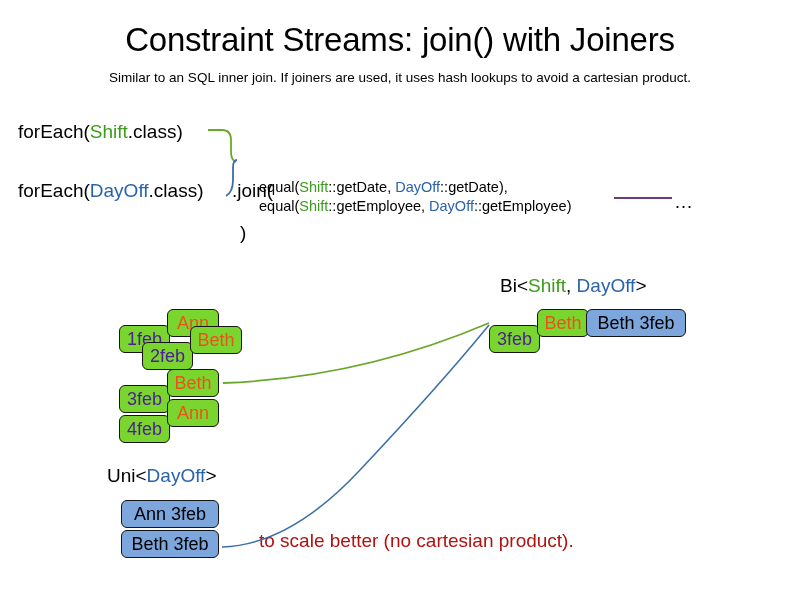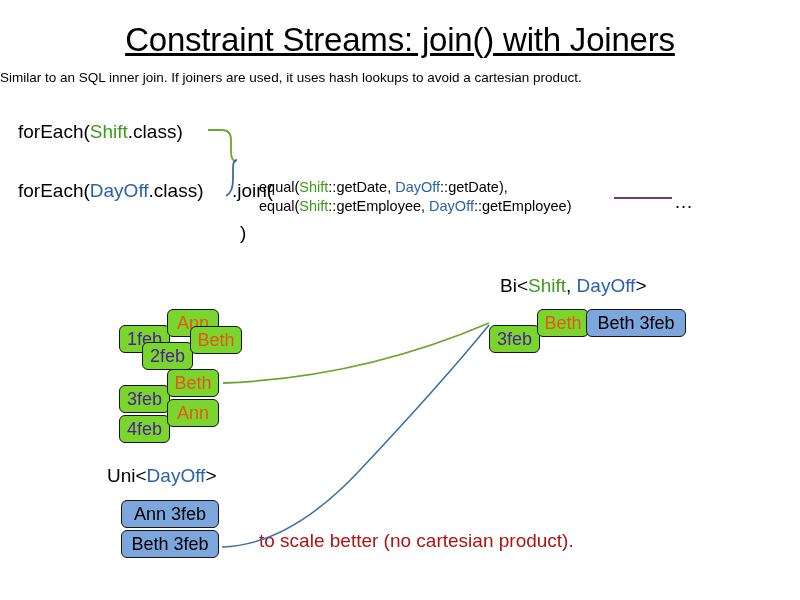--- a/index.html
+++ b/index.html
@@ -26,26 +26,26 @@
     position: absolute;
     left: 0; top: 20px;
     width: 800px;
     text-align: center;
     font-size: 33px;
     line-height: 40px;
     font-weight: normal;
     letter-spacing: -0.2px;
     color: #000;
     white-space: nowrap;
-    text-decoration: underline;
   }
   .subtitle {
     position: absolute;
     left: 0; top: 69px;
     width: 800px;
+    text-align: center;
     font-size: 13.5px;
     line-height: 18px;
     color: #000;
     white-space: nowrap;
   }
   
   .code-line {
     position: absolute;
     font-size: 19px;
     line-height: 24px;

